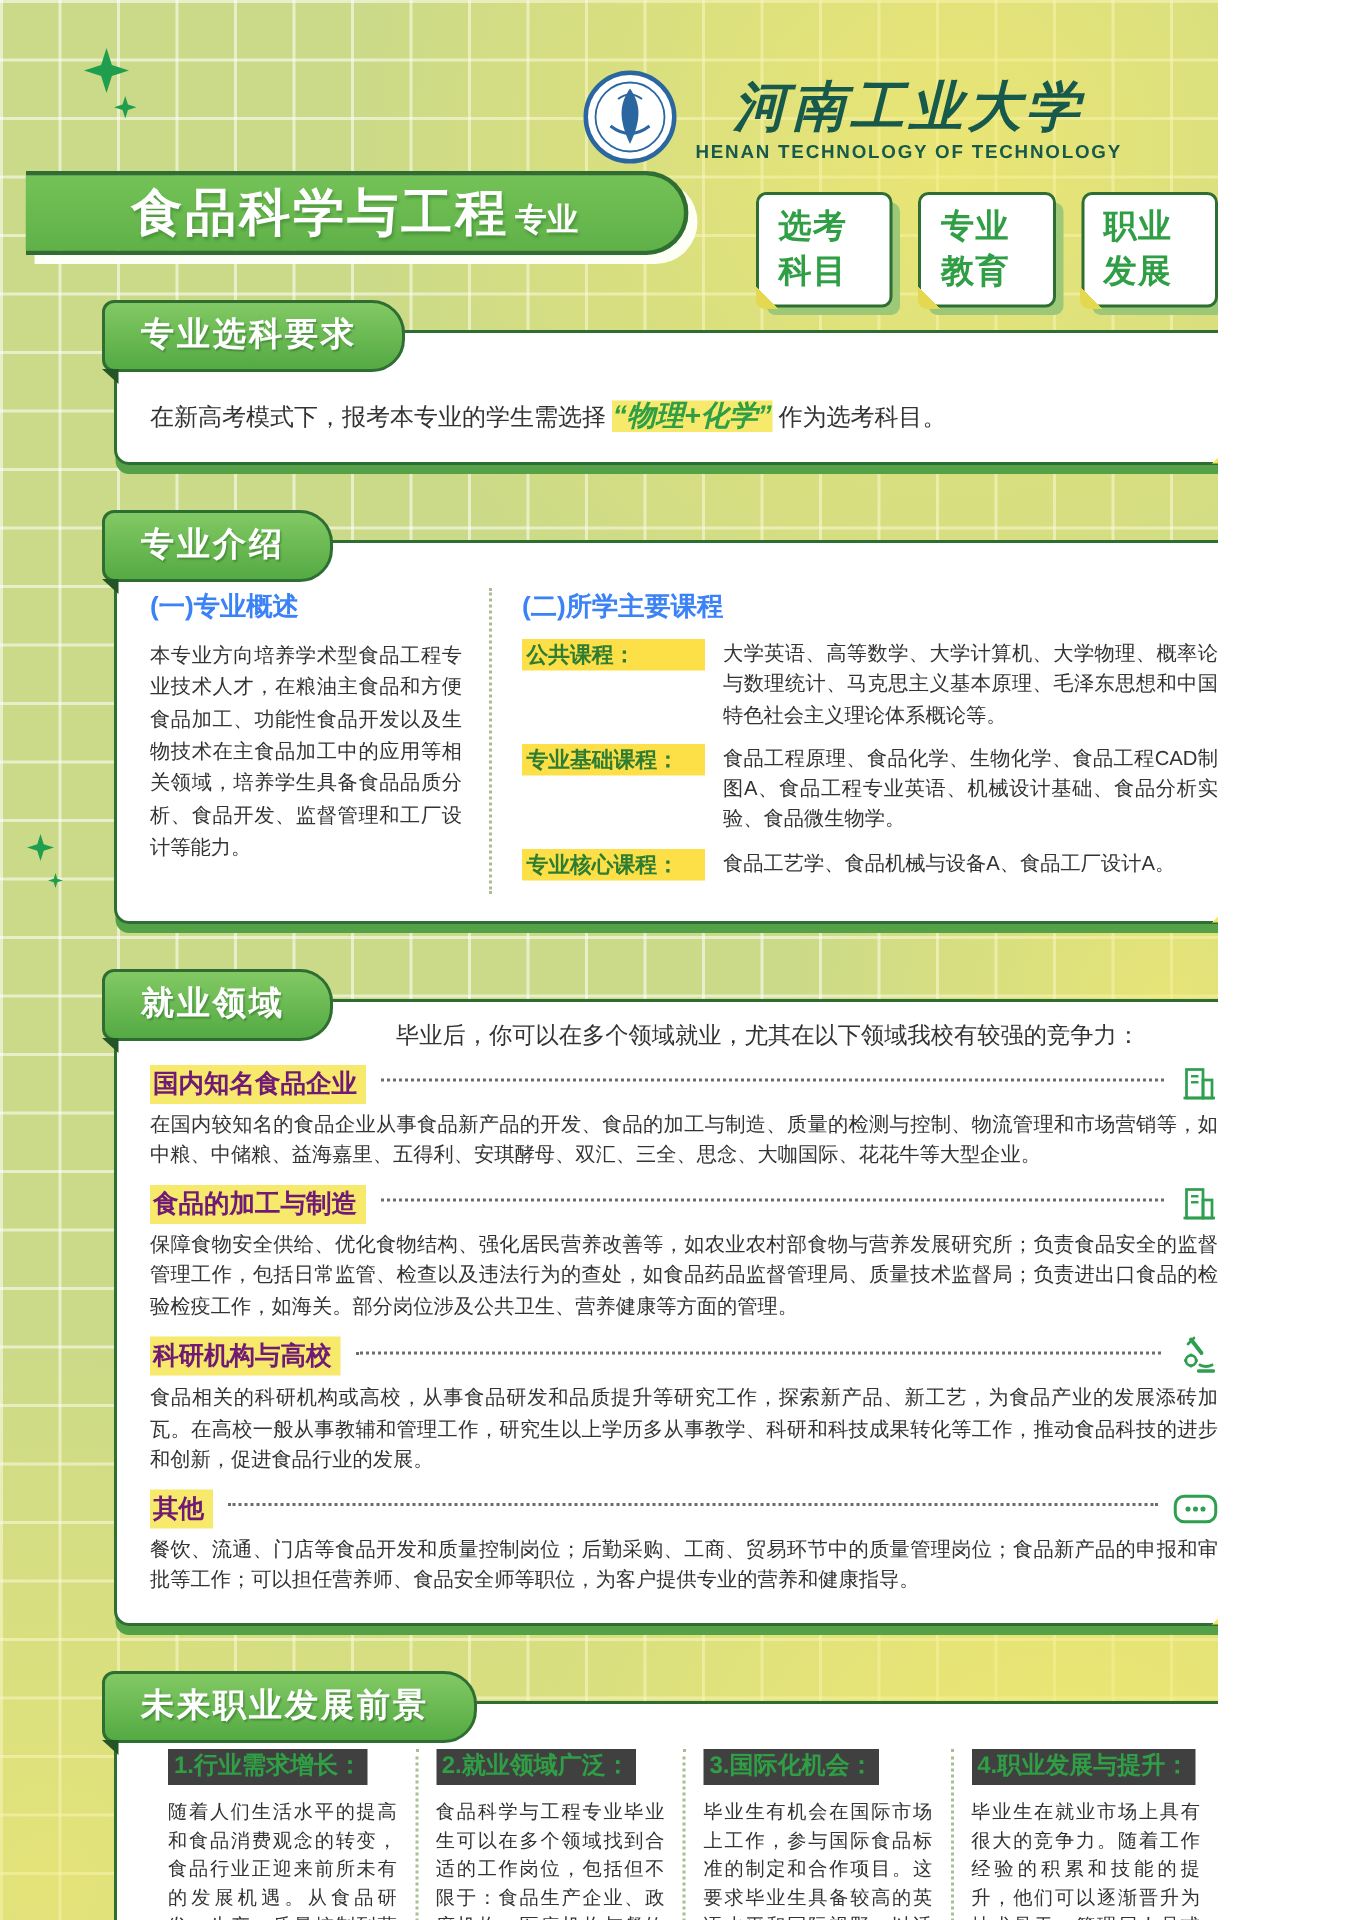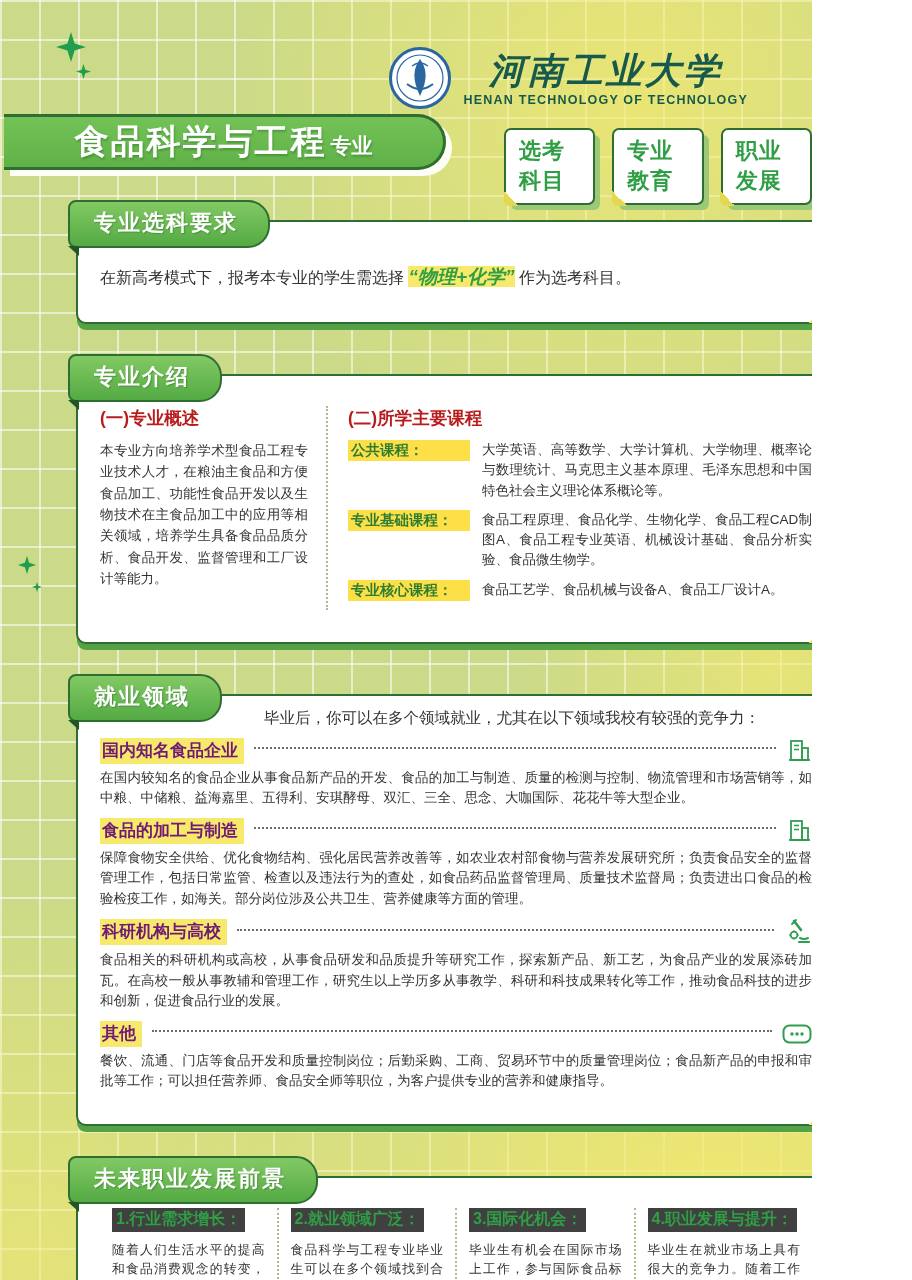--- a/index.html
+++ b/index.html
@@ -25,21 +25,21 @@
 
   
   .brand{ position:absolute; top:46px; right:64px; display:flex; align-items:center; gap:12px; }
   .brand-names{ display:flex; flex-direction:column; align-items:center; }
   .uni-cn{ font-family:"Liberation Serif","DejaVu Serif",serif; font-weight:700;
     font-size:36px; color:#17594b; letter-spacing:3px; line-height:1.05; font-style:italic; }
   .uni-en{ font-size:12.5px; font-weight:700; color:#17594b; letter-spacing:1.2px; margin-top:3px; }
 
   
   .title-banner{
-    position:absolute; top:114px; left:4px; width:442px; height:56px;
+    position:absolute; top:114px; left:17px; width:442px; height:56px;
     background:linear-gradient(180deg,#74c257,#5fb148);
     border:3px solid #2e6e33; border-left:none; border-radius:0 30px 30px 0;
     box-shadow:6px 6px 0 #fdfef5;
     display:flex; align-items:center; justify-content:center; color:#fff;
   }
   .title-main{ font-size:34px; font-weight:800; letter-spacing:2px;
     text-shadow:1px 2px 2px rgba(30,90,30,.35); }
   .title-suffix{ font-size:21px; font-weight:800; margin-left:4px; padding-top:8px;
     text-shadow:1px 2px 2px rgba(30,90,30,.35);text-align:right; }
 
@@ -69,31 +69,31 @@
   .ribbon{
     position:absolute; top:-22px; left:-10px; z-index:3;
     background:linear-gradient(180deg,#82c964,#54aa43);
     border:2.5px solid #2e6e33; border-radius:8px 22px 22px 8px;
     color:#fff; font-weight:800; font-size:22px; letter-spacing:2px;
     padding:6px 30px 8px 24px; text-shadow:1px 1px 1px rgba(30,90,30,.4);
   }
   .ribbon::after{ content:""; position:absolute; left:-2.5px; top:100%;
     border-top:10px solid #235527; border-left:11px solid transparent; }
 
-  .card-body{ padding:16px 22px 32px; }
+  .card-body{ padding:16px 22px 18px; }
 
   
   .sel-text{ font-size:16px; color:#333; padding-top:26px; }
   .hl-strong{ background:#f6e96b; color:#2f9e44; font-weight:800; font-size:19px; font-style:italic; }
 
   
   .intro-grid{ display:flex; padding-top:30px; }
   .col-overview{ width:228px; padding-right:18px; border-right:2px dotted #a9bd8e; }
   .col-courses{ flex:1; padding-left:20px; }
-  .green-h{ color:#b91c1c; font-weight:800; font-size:17.5px; margin-bottom:10px; }
+  .green-h{ color:#3b82f6; font-weight:800; font-size:17.5px; margin-bottom:10px; }
   .body-text{ font-size:13.5px; line-height:1.58; color:#333; text-align:justify; }
   .course-row{ display:flex; margin-bottom:9px; }
   .course-label{ flex:0 0 122px; align-self:flex-start; background:#fde047; color:#2e7d32;
     font-weight:800; font-size:14.5px; padding:1px 3px; white-space:nowrap; }
   .course-text{ flex:1; margin-left:12px; font-size:13.5px; line-height:1.5; color:#333; text-align:justify; }
 
   
   .emp-intro{ font-size:15.5px; color:#333; margin:-4px 0 4px 164px; }
   .field{ margin-top:9px; }
   .field-head{ display:flex; align-items:center; gap:10px; }

